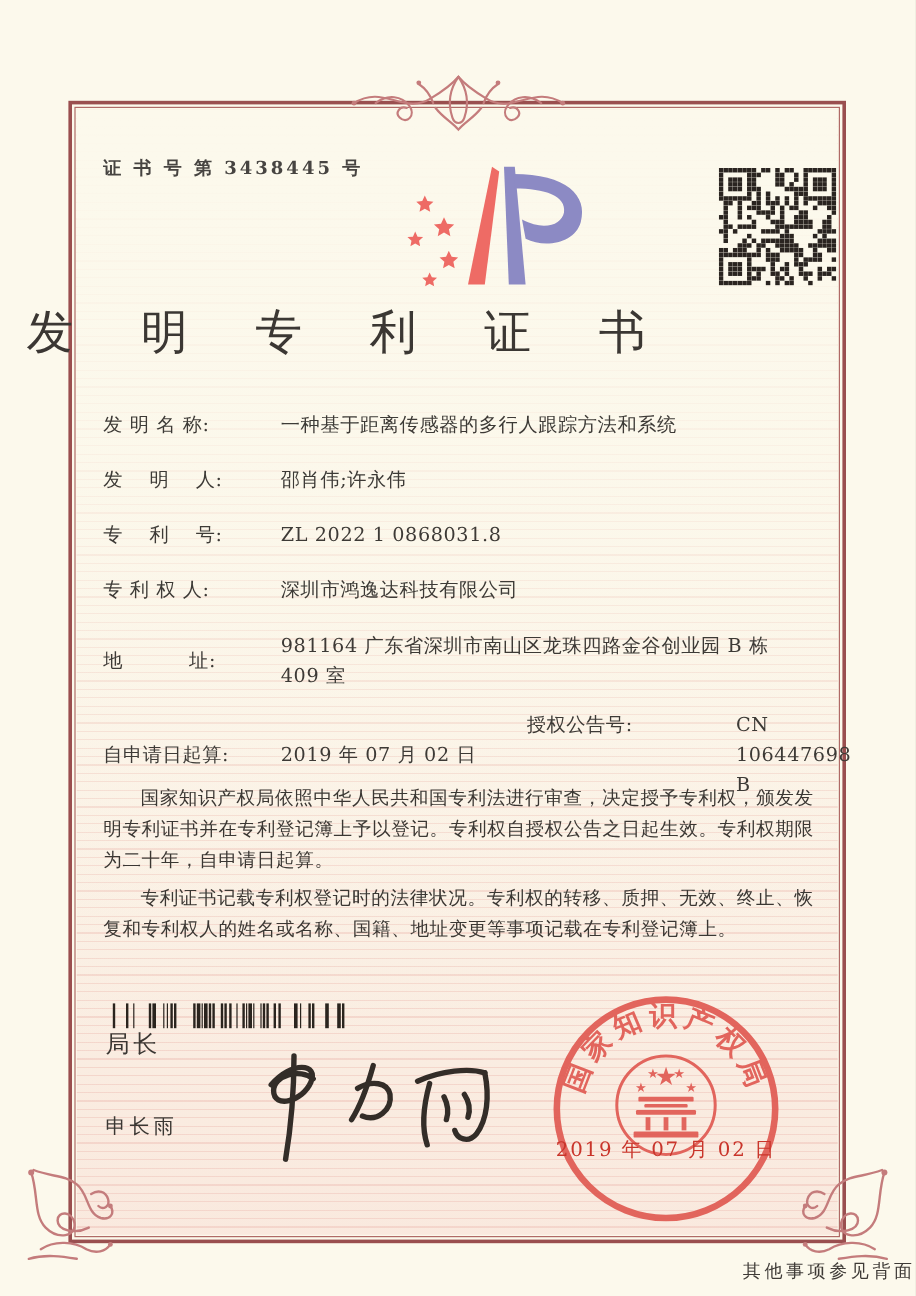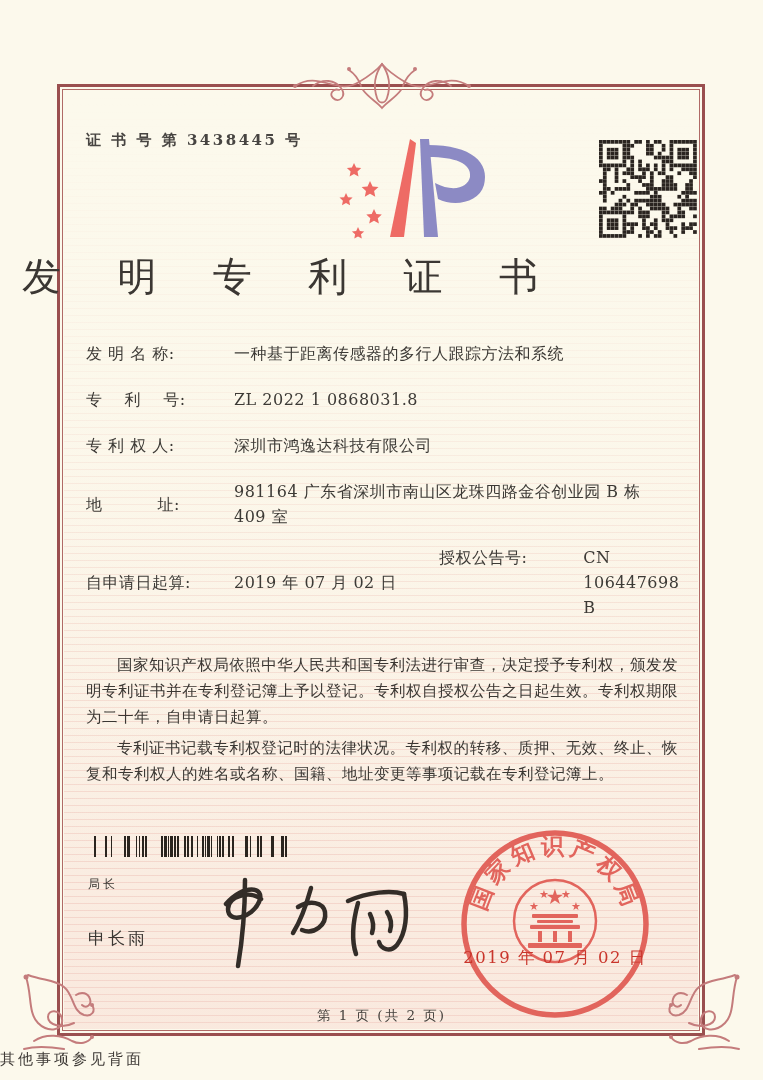--- a/index.html
+++ b/index.html
@@ -41,40 +41,40 @@
     font-size:39px; color:#3b3733; letter-spacing:22px; text-indent:22px;
     font-weight:500;
   }
 
   .fields { left:86px; top:341px; width:592px; font-size:16px; color:#3d3a36; }
   .frow { display:flex; align-items:center; min-height:25px; margin-bottom:21px; line-height:25px; }
   .lbl { width:100px; flex:0 0 100px; letter-spacing:.5px; white-space:pre; }
   .val { flex:1; letter-spacing:.5px;margin-left:48px; }
   .val-addr { max-width:452px; }
   .frow-addr { margin-bottom:16px; }
-  .grant-group2 { display:flex; margin-left:42px; }
+  .grant-group2 { display:flex; margin-left:42px;gap:30px; }
   .grant-group2 .lbl { width:auto; flex:0 0 auto; margin-right:8px; }
 
   .body-text {
     left:86px; top:652px; width:592px;
     font-size:15.5px; line-height:26px; color:#3b3733;
     text-align:justify;
   }
   .body-text p { text-indent:2em; margin-bottom:5px; letter-spacing:.5px; }
 
-  .director-title { left:88px; top:876px; font-size:12px; color:#3b3733; letter-spacing:3px; }
+  .director-title { left:88px; top:857px; font-size:20px; color:#3b3733; letter-spacing:3px; }
   .director-name  { left:88px; top:927px; font-size:17px; color:#3b3733; letter-spacing:3px;font-family:Liberation Mono, monospace; }
 
   .seal-date {
     left:452px; top:947px; width:206px; text-align:center;
     font-size:16.5px; color:#c9352b; letter-spacing:1.5px; font-weight:500;
   }
 
   .page-info { left:0; right:0; top:1007px; text-align:center; font-size:13.5px; color:#46423e; letter-spacing:2px; }
-  .back-note { left:0; right:0; top:1050px; text-align:left; font-size:15px; color:#3e3a36; letter-spacing:3px; }
+  .back-note { left:0; right:0; top:1050px; text-align:right; font-size:15px; color:#3e3a36; letter-spacing:3px; }
 
   svg { display:block; }
 </style>
 </head>
 <body>
 
 <div class="page">
 
   <div class="frame">
     <div class="watermark"></div>
@@ -475,20 +475,24 @@
     </svg>
 
   <div class="abs title">发 明 专 利 证 书</div>
 
   <div class="abs fields">
     <div class="frow">
       <span class="lbl">发 明 名 称:</span>
       <span class="val">一种基于距离传感器的多行人跟踪方法和系统</span>
     </div>
     <div class="frow">
+      <span class="lbl">发　 明　 人:</span>
+      <span class="val">邵肖伟;许永伟</span>
+    </div>
+    <div class="frow">
       <span class="lbl">专　 利　 号:</span>
       <span class="val">ZL 2022 1 0868031.8</span>
     </div>
     <div class="frow">
       <span class="lbl">专 利 权 人:</span>
       <span class="val">深圳市鸿逸达科技有限公司</span>
     </div>
     <div class="frow frow-addr">
       <span class="lbl">地　　　 址:</span>
       <span class="val val-addr">981164 广东省深圳市南山区龙珠四路金谷创业园 B 栋 409 室</span>
@@ -584,16 +588,15 @@
         <rect x="73" y="99" width="50" height="4" rx="1"></rect>
         <rect x="81" y="105" width="4" height="11"></rect>
         <rect x="96" y="105" width="4" height="11"></rect>
         <rect x="111" y="105" width="4" height="11"></rect>
         <rect x="71" y="117" width="54" height="5" rx="1"></rect>
       </g>
     </g>
   </svg>
   <div class="abs seal-date">2019 年 07 月 02 日</div>
 
-  <div class="abs page-info">第 1 页 (共 2 页)</div>
   <div class="abs back-note">其他事项参见背面</div>
 
 </div>
 
 </body></html>

